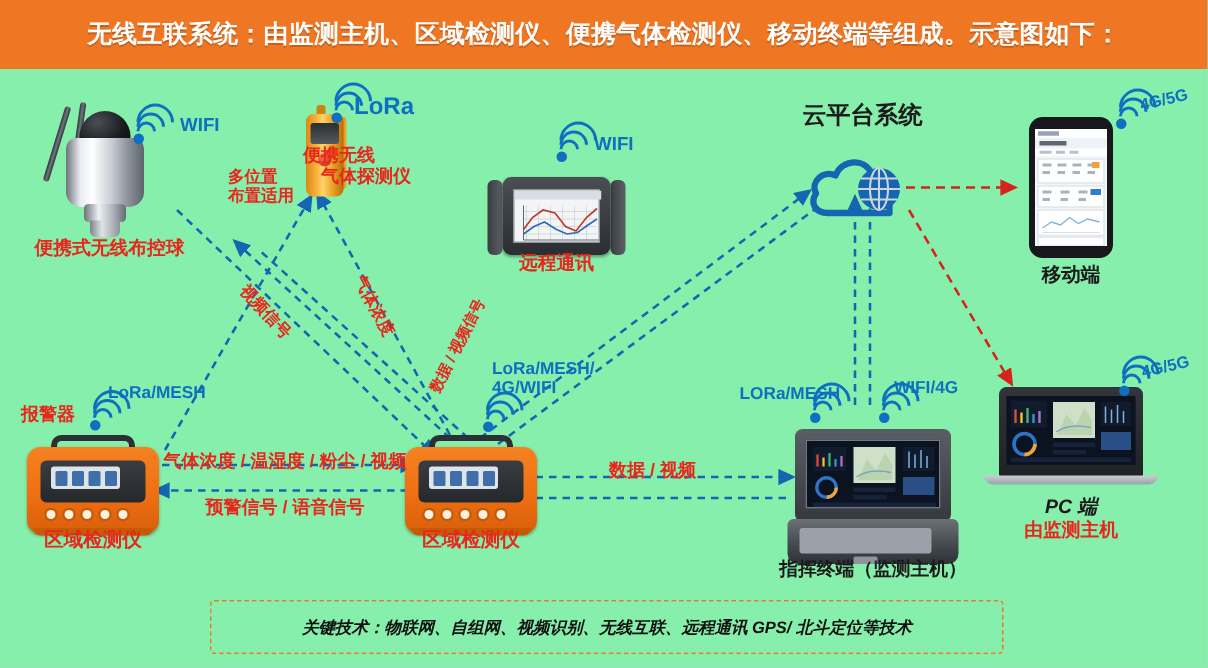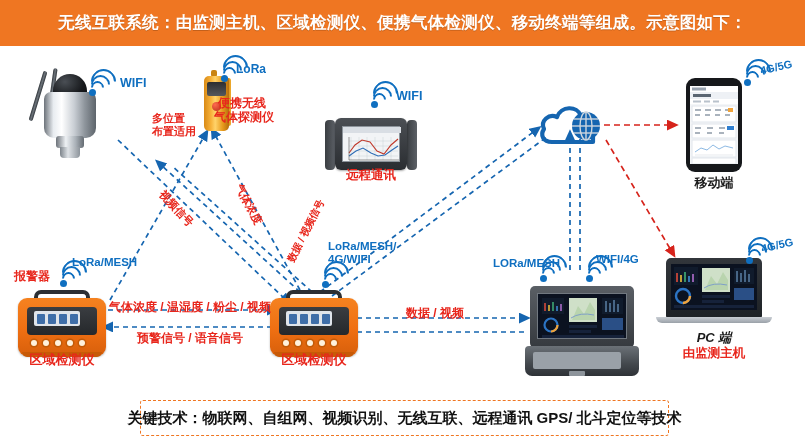--- a/index.html
+++ b/index.html
@@ -3,21 +3,21 @@
 <meta charset="utf-8">
 <title>无线互联系统示意图</title>
 <style>
   html,body{margin:0;padding:0;}
   body{
     width:805px;height:445px;overflow:hidden;
     background:#ced5dc;
     font-family:"Liberation Sans","DejaVu Sans",sans-serif;
     -webkit-font-smoothing:antialiased;
   }
-  #root{position:relative;width:805px;height:445px;background:#ffffff;}
+  #root{position:relative;width:805px;height:445px;background:#86efac;}
 
   
   .titlebar{
     position:absolute;left:0;top:0;width:805px;height:46px;
     background:#ef7622;display:flex;align-items:center;justify-content:center;
   }
   .titlebar .t{
     color:#ffffff;font-size:16.5px;font-weight:bold;letter-spacing:.3px;
     white-space:nowrap;text-shadow:0 1px 0 rgba(0,0,0,.18);
   }
@@ -110,21 +110,21 @@
 
   
   .cloud{position:absolute;left:0;top:0;width:74px;height:50px;}
 
   
   .footer{
     position:absolute;left:140px;top:400px;width:527px;height:34px;
     border:1.6px dashed #ef7622;border-radius:3px;
     display:flex;align-items:center;justify-content:center;background:transparent;
   }
-  .footer .t{color:#111;font-size:15px;font-weight:bold;white-space:nowrap;}
+  .footer .t{color:#111;font-size:11px;font-weight:bold;white-space:nowrap;font-style:italic;}
 </style>
 </head>
 <body>
 
 <div id="root">
 
   <div class="titlebar">
     <div class="t">无线互联系统：由监测主机、区域检测仪、便携气体检测仪、移动终端等组成。示意图如下：</div>
   </div>
 
@@ -177,36 +177,37 @@
     <div class="ball-neck"></div>
     <div class="ball-base"></div>
   </div>
   <div class="sig" style="left:89px;top:76px;">
     <div class="arc a3"></div>
       <div class="arc a2"></div>
       <div class="arc a1"></div>
       <div class="dot"></div>
   </div>
   <div class="lbl blue" style="left:120px;top:76px;font-size:12.5px;">WIFI</div>
+  <div class="lbl red cen" style="left:73px;top:158px;font-size:12.5px;">便携式无线布控球</div>
 
   <div class="dev" style="left:196px;top:68px;width:44px;height:72px;">
     <div class="pgd-top"></div>
     <div class="pgd-strap"></div>
     <div class="pgd-body"></div>
     <div class="pgd-screen"></div>
     <div class="pgd-knob"></div>
   </div>
   <div class="sig" style="left:221px;top:62px;">
     <div class="arc a3"></div>
       <div class="arc a2"></div>
       <div class="arc a1"></div>
       <div class="dot"></div>
   </div>
-  <div class="lbl blue" style="left:236px;top:62px;font-size:12px;">LoRa</div>
-  <div class="lbl red" style="left:218px;top:96px;font-size:12px;">便携无线</div>
+  <div class="lbl blue" style="left:236px;top:62px;font-size:16px;">LoRa</div>
+  <div class="lbl red" style="left:202px;top:96px;font-size:12px;">便携无线</div>
   <div class="lbl red" style="left:214px;top:110px;font-size:12px;">气体探测仪</div>
   <div class="lbl red" style="left:152px;top:112px;font-size:11px;">多位置</div>
   <div class="lbl red" style="left:152px;top:125px;font-size:11px;">布置适用</div>
 
   <div class="dev" style="left:325px;top:118px;width:92px;height:56px;">
     <div class="tab-grip" style="left:0px;top:2px;"></div>
     <div class="tab-grip" style="left:82px;top:2px;"></div>
     <div class="tab-frame" style="left:10px;top:0;">
       <div class="tab-screen">
         <svg width="58" height="36" viewBox="0 0 58 36">
@@ -233,20 +234,21 @@
   </div>
   <div class="sig" style="left:371px;top:88px;">
     <div class="arc a3"></div>
       <div class="arc a2"></div>
       <div class="arc a1"></div>
       <div class="dot"></div>
   </div>
   <div class="lbl blue" style="left:396px;top:89px;font-size:12.5px;">WIFI</div>
   <div class="lbl red cen" style="left:371px;top:168px;font-size:12.5px;">远程通讯</div>
 
+  <div class="lbl dark cen" style="left:575px;top:68px;font-size:16px;">云平台系统</div>
   <div class="cloud" style="left:538px;top:98px;">
     <svg width="74" height="50" viewBox="0 0 74 50">
       <path d="M14,44 C5,44 2,37 6,31 C2,23 11,15 19,19 C23,8 39,7 43,18 C52,15 58,23 55,30 L55,44 Z" fill="none" stroke="#1565b0" stroke-width="4.2" stroke-linecap="round" stroke-linejoin="round"></path>
       <circle cx="48" cy="28" r="14" fill="#1565b0"></circle>
       <g stroke="#cdd6de" stroke-width="1.4" fill="none">
         <ellipse cx="48" cy="28" rx="6" ry="14"></ellipse>
         <line x1="34" y1="28" x2="62" y2="28"></line>
         <line x1="36" y1="21" x2="60" y2="21"></line>
         <line x1="36" y1="35" x2="60" y2="35"></line>
         <line x1="48" y1="14" x2="48" y2="42"></line>
@@ -453,20 +455,21 @@
       <div class="dot"></div>
   </div>
   <div class="lbl blue" style="left:493px;top:256px;font-size:11.5px;">LORa/MESH</div>
   <div class="sig" style="left:586px;top:262px;">
     <div class="arc a3"></div>
       <div class="arc a2"></div>
       <div class="arc a1"></div>
       <div class="dot"></div>
   </div>
   <div class="lbl blue" style="left:596px;top:252px;font-size:11.5px;">WIFI/4G</div>
+  <div class="lbl dark cen" style="left:582px;top:372px;font-size:12.5px;">指挥终端（监测主机）</div>
 
   <div class="lbl red" style="left:166px;top:188px;font-size:11px;transform:rotate(47deg);transform-origin:left top;">视频信号</div>
   <div class="lbl red" style="left:244px;top:182px;font-size:11px;transform:rotate(62deg);transform-origin:left top;">气体浓度</div>
   <div class="lbl red" style="left:296px;top:252px;font-size:10px;transform:rotate(-63deg);transform-origin:left bottom;">数据 / 视频信号</div>
 
   <div class="lbl red cen" style="left:190px;top:331px;font-size:12px;">预警信号 / 语音信号</div>
   <div class="lbl red cen" style="left:190px;top:300px;font-size:12px;">气体浓度 / 温湿度 / 粉尘 / 视频</div>
   <div class="lbl red cen" style="left:435px;top:306px;font-size:12px;">数据 / 视频</div>
 
   <div class="footer">

